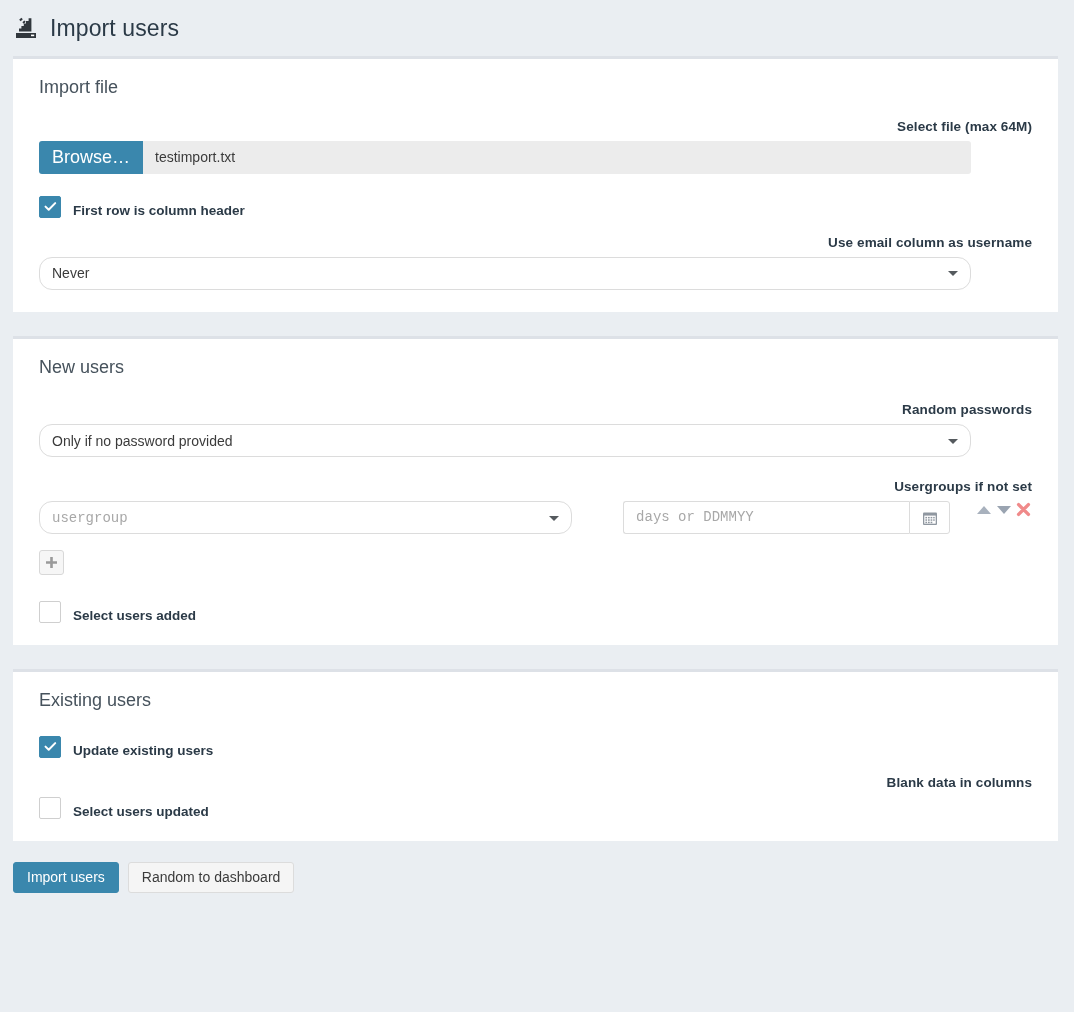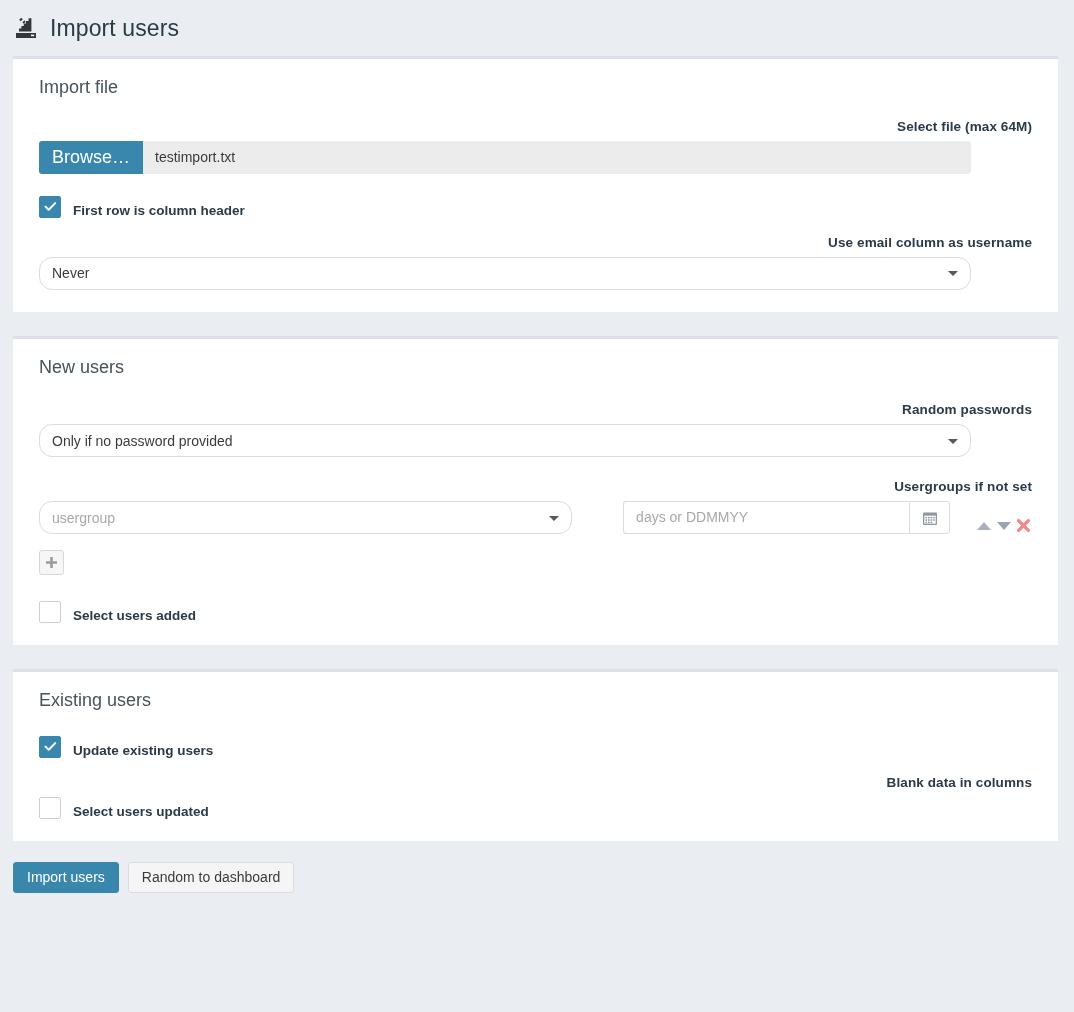--- a/index.html
+++ b/index.html
@@ -142,22 +142,23 @@
     width: 0; height: 0;
     border-left: 5px solid transparent;
     border-right: 5px solid transparent;
     border-top: 5px solid #555a5e;
   }
   .select.muted { color: #a8a8a8; }
 
   
   .ug-row {
     display: flex;
-    align-items: flex-end;
+    align-items: flex-start;
     margin-bottom: 16px;
+    font-family: Liberation Mono, monospace;
   }
   .select.ug { width: 546px; }
   .date-group {
     display: flex;
     width: 355px;
     height: 33px;
     margin-left: 31px;
     padding-left: 20px;
   }
   .date-input {

